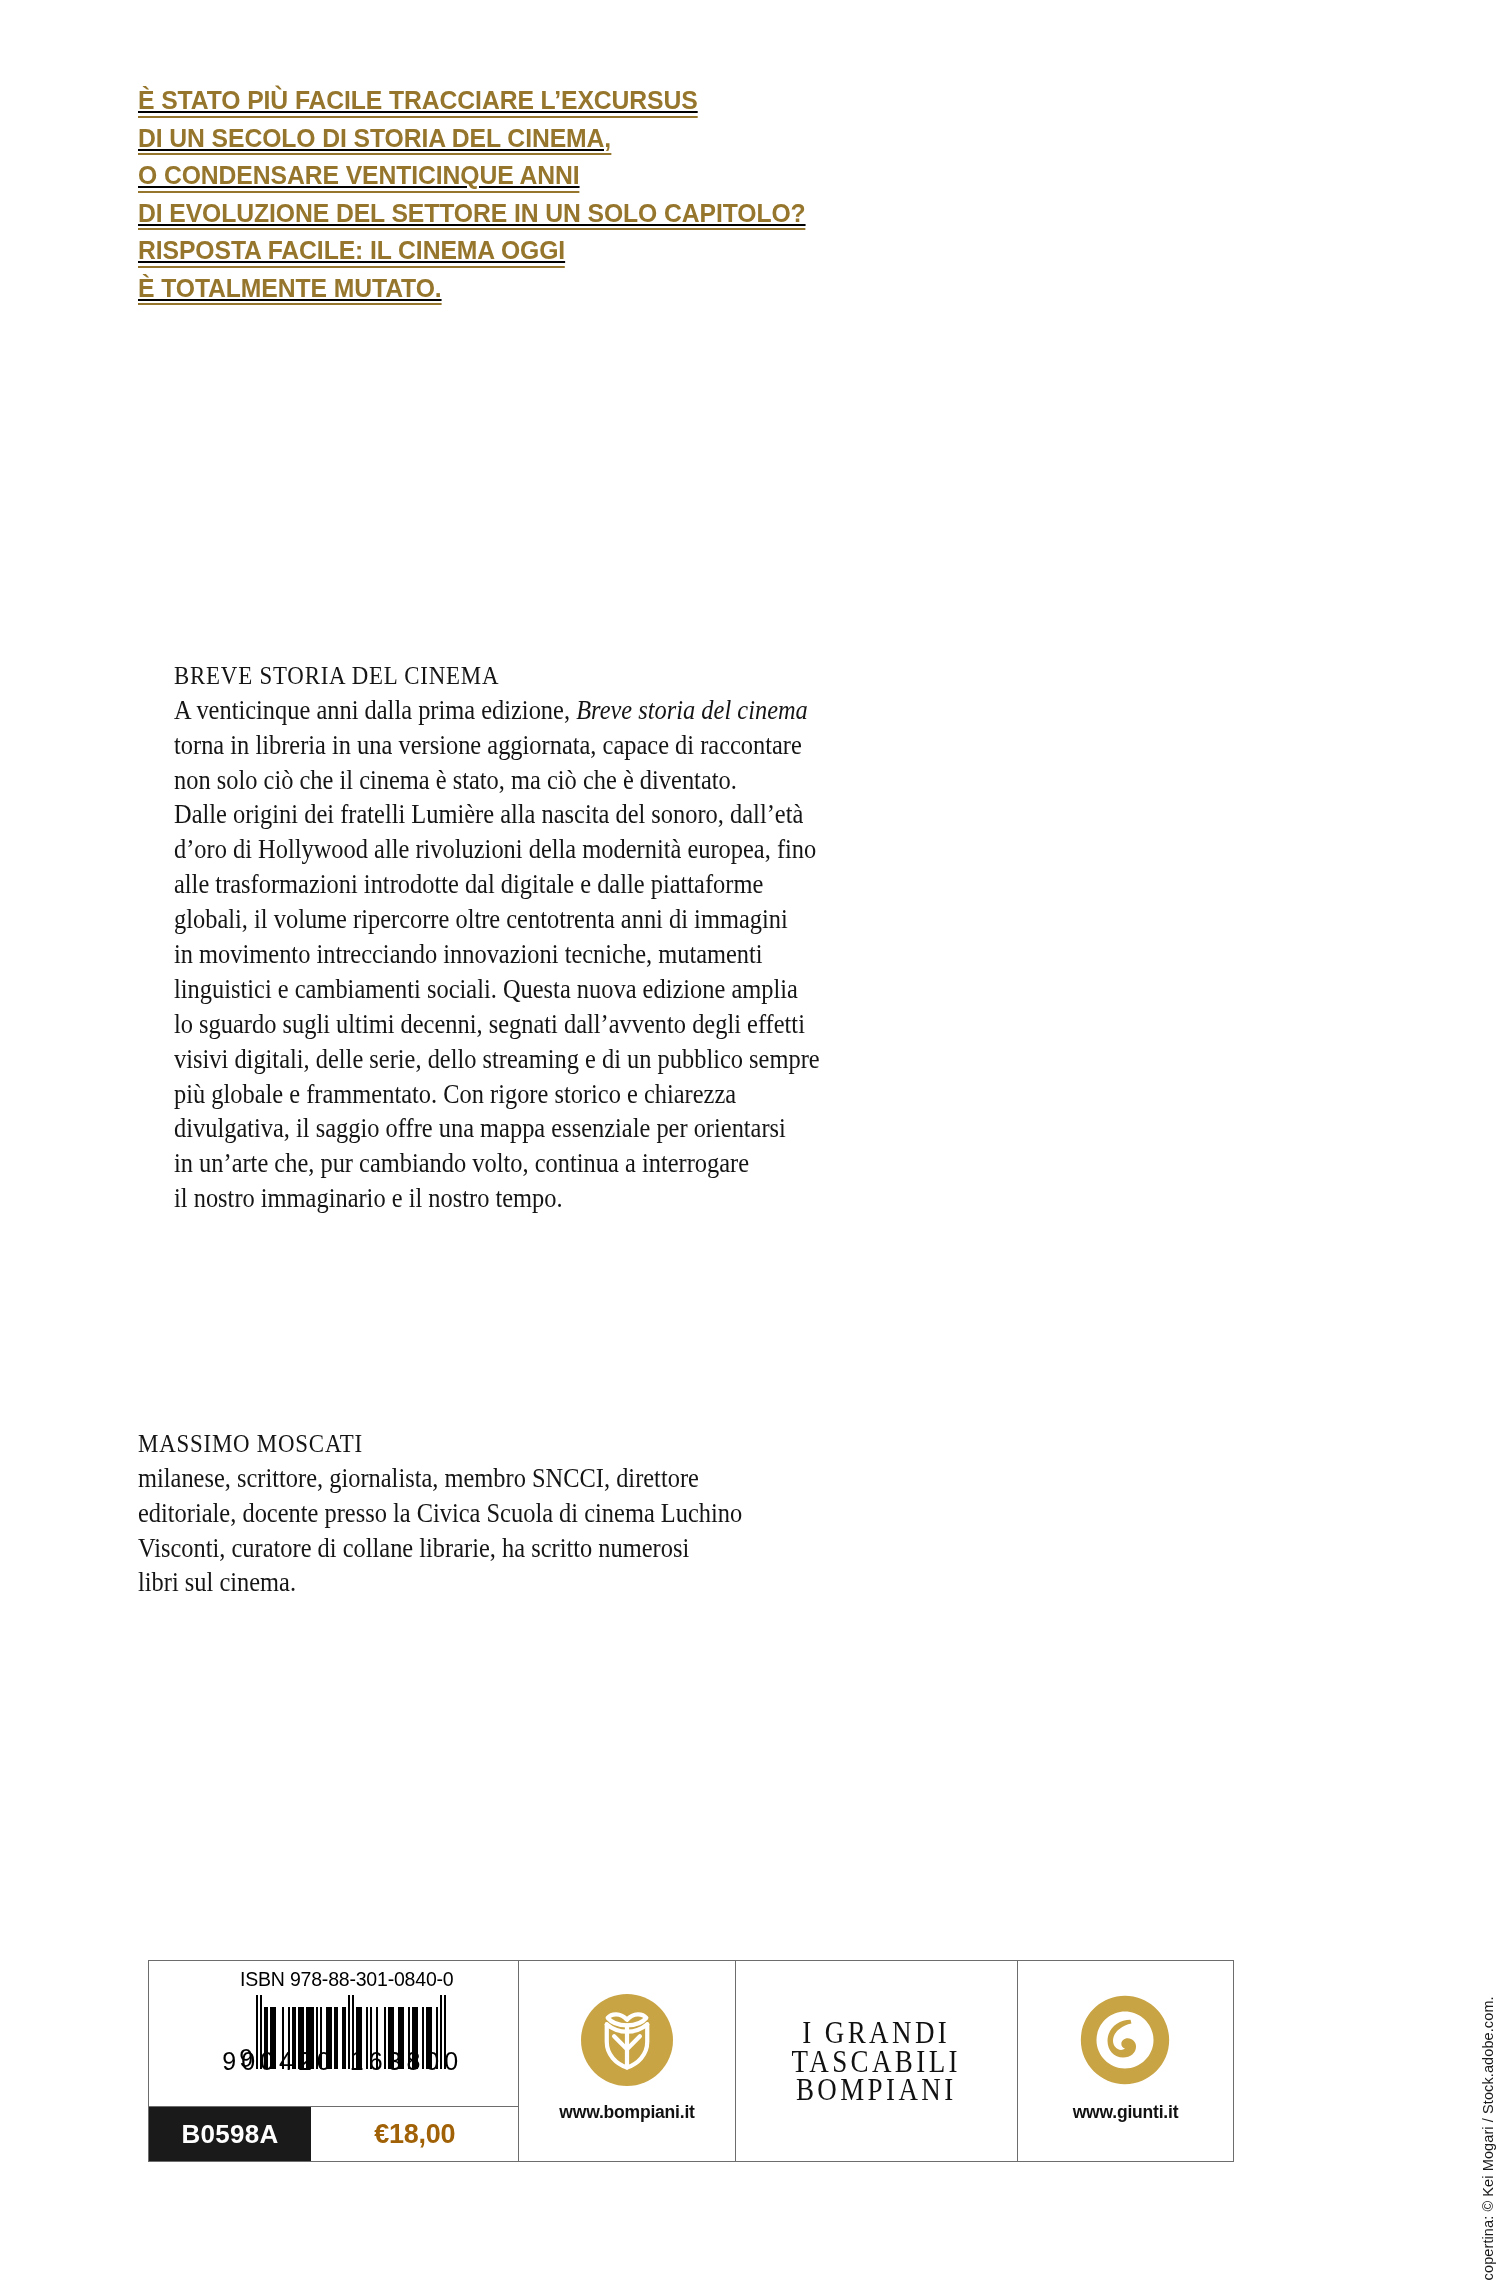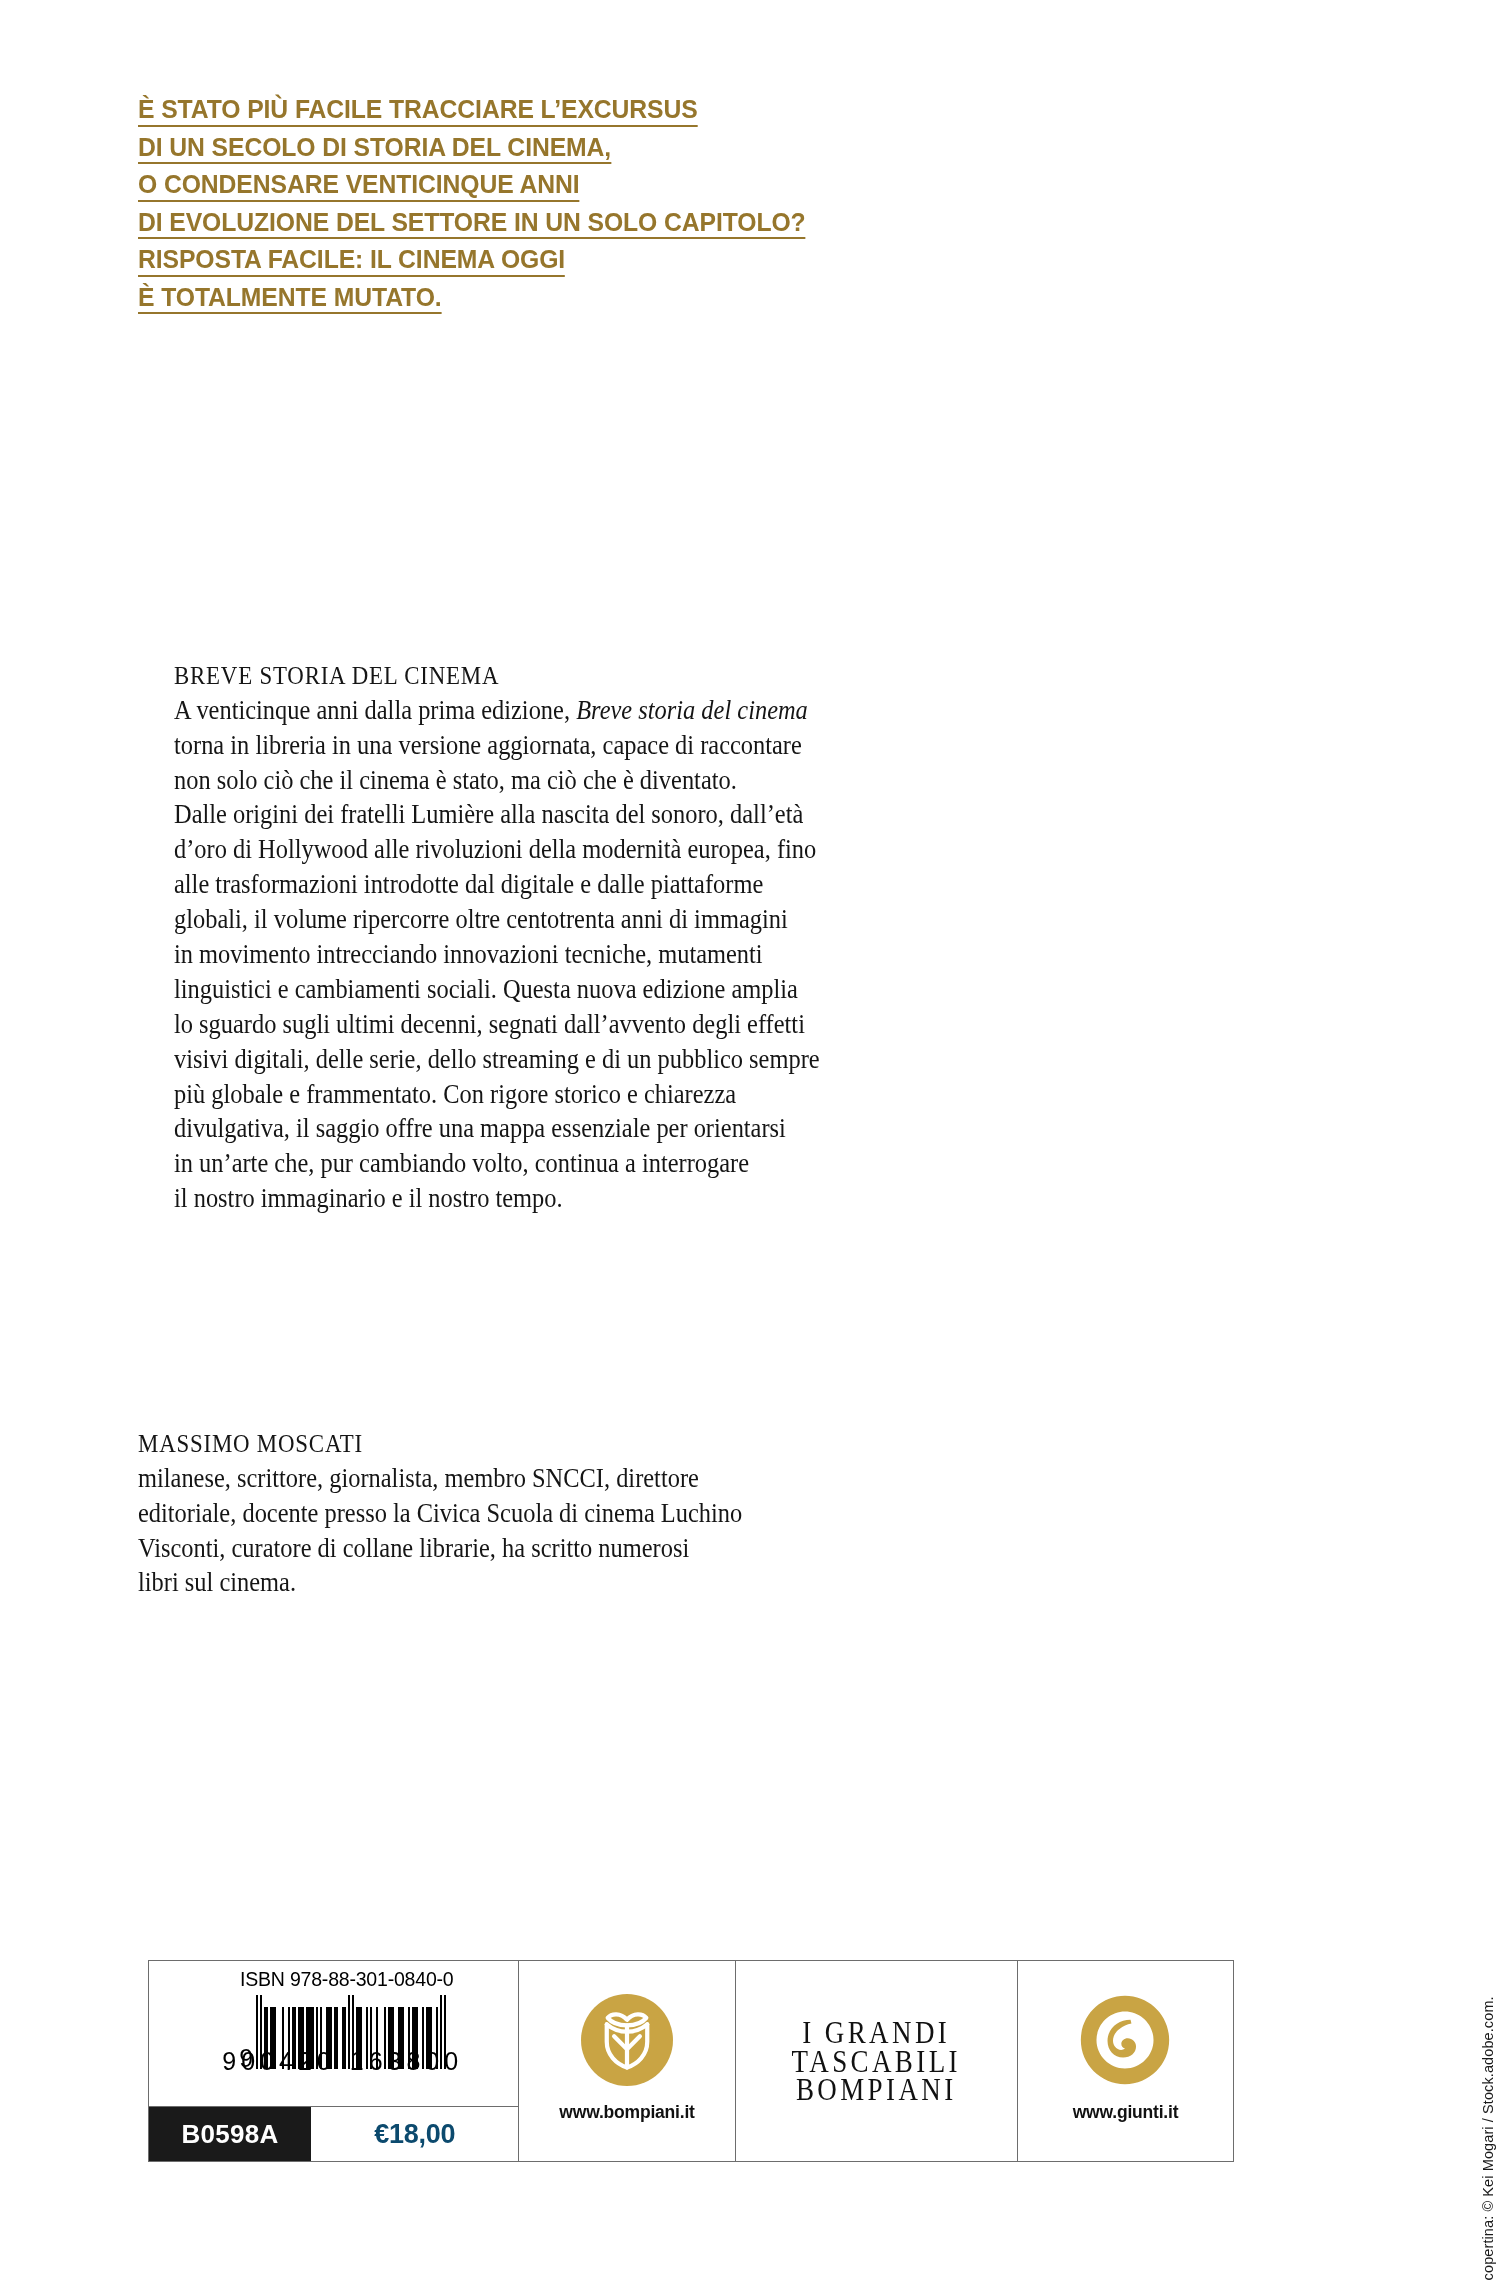--- a/index.html
+++ b/index.html
@@ -13,22 +13,23 @@
     position: relative;
     overflow: hidden;
     font-family: "Liberation Serif", serif;
     -webkit-font-smoothing: antialiased;
   }
 
   
   .headline {
     position: absolute;
     left: 138px;
-    top: 97px;
+    top: 88px;
     width: 900px;
+    text-decoration: underline;
   }
   .headline .hl-line {
     display: table;
     font-family: "Liberation Sans", sans-serif;
     font-weight: bold;
     font-size: 25.5px;
     letter-spacing: -0.1px;
     line-height: 1.0;
     color: #96762c;
     border-bottom: 2px solid #96762c;
@@ -200,21 +201,21 @@
     letter-spacing: 0.3px;
   }
   .price-box {
     flex: 1 1 auto;
     display: flex;
     align-items: center;
     justify-content: center;
     font-family: "Liberation Sans", sans-serif;
     font-weight: bold;
     font-size: 27px;
-    color: #0c4a6e;
+    color: #a16207;
     letter-spacing: -0.3px;
   }
 
   
   .collana-cell {
     width: 298px;
     display: flex;
     align-items: center;
     justify-content: center;
   }

